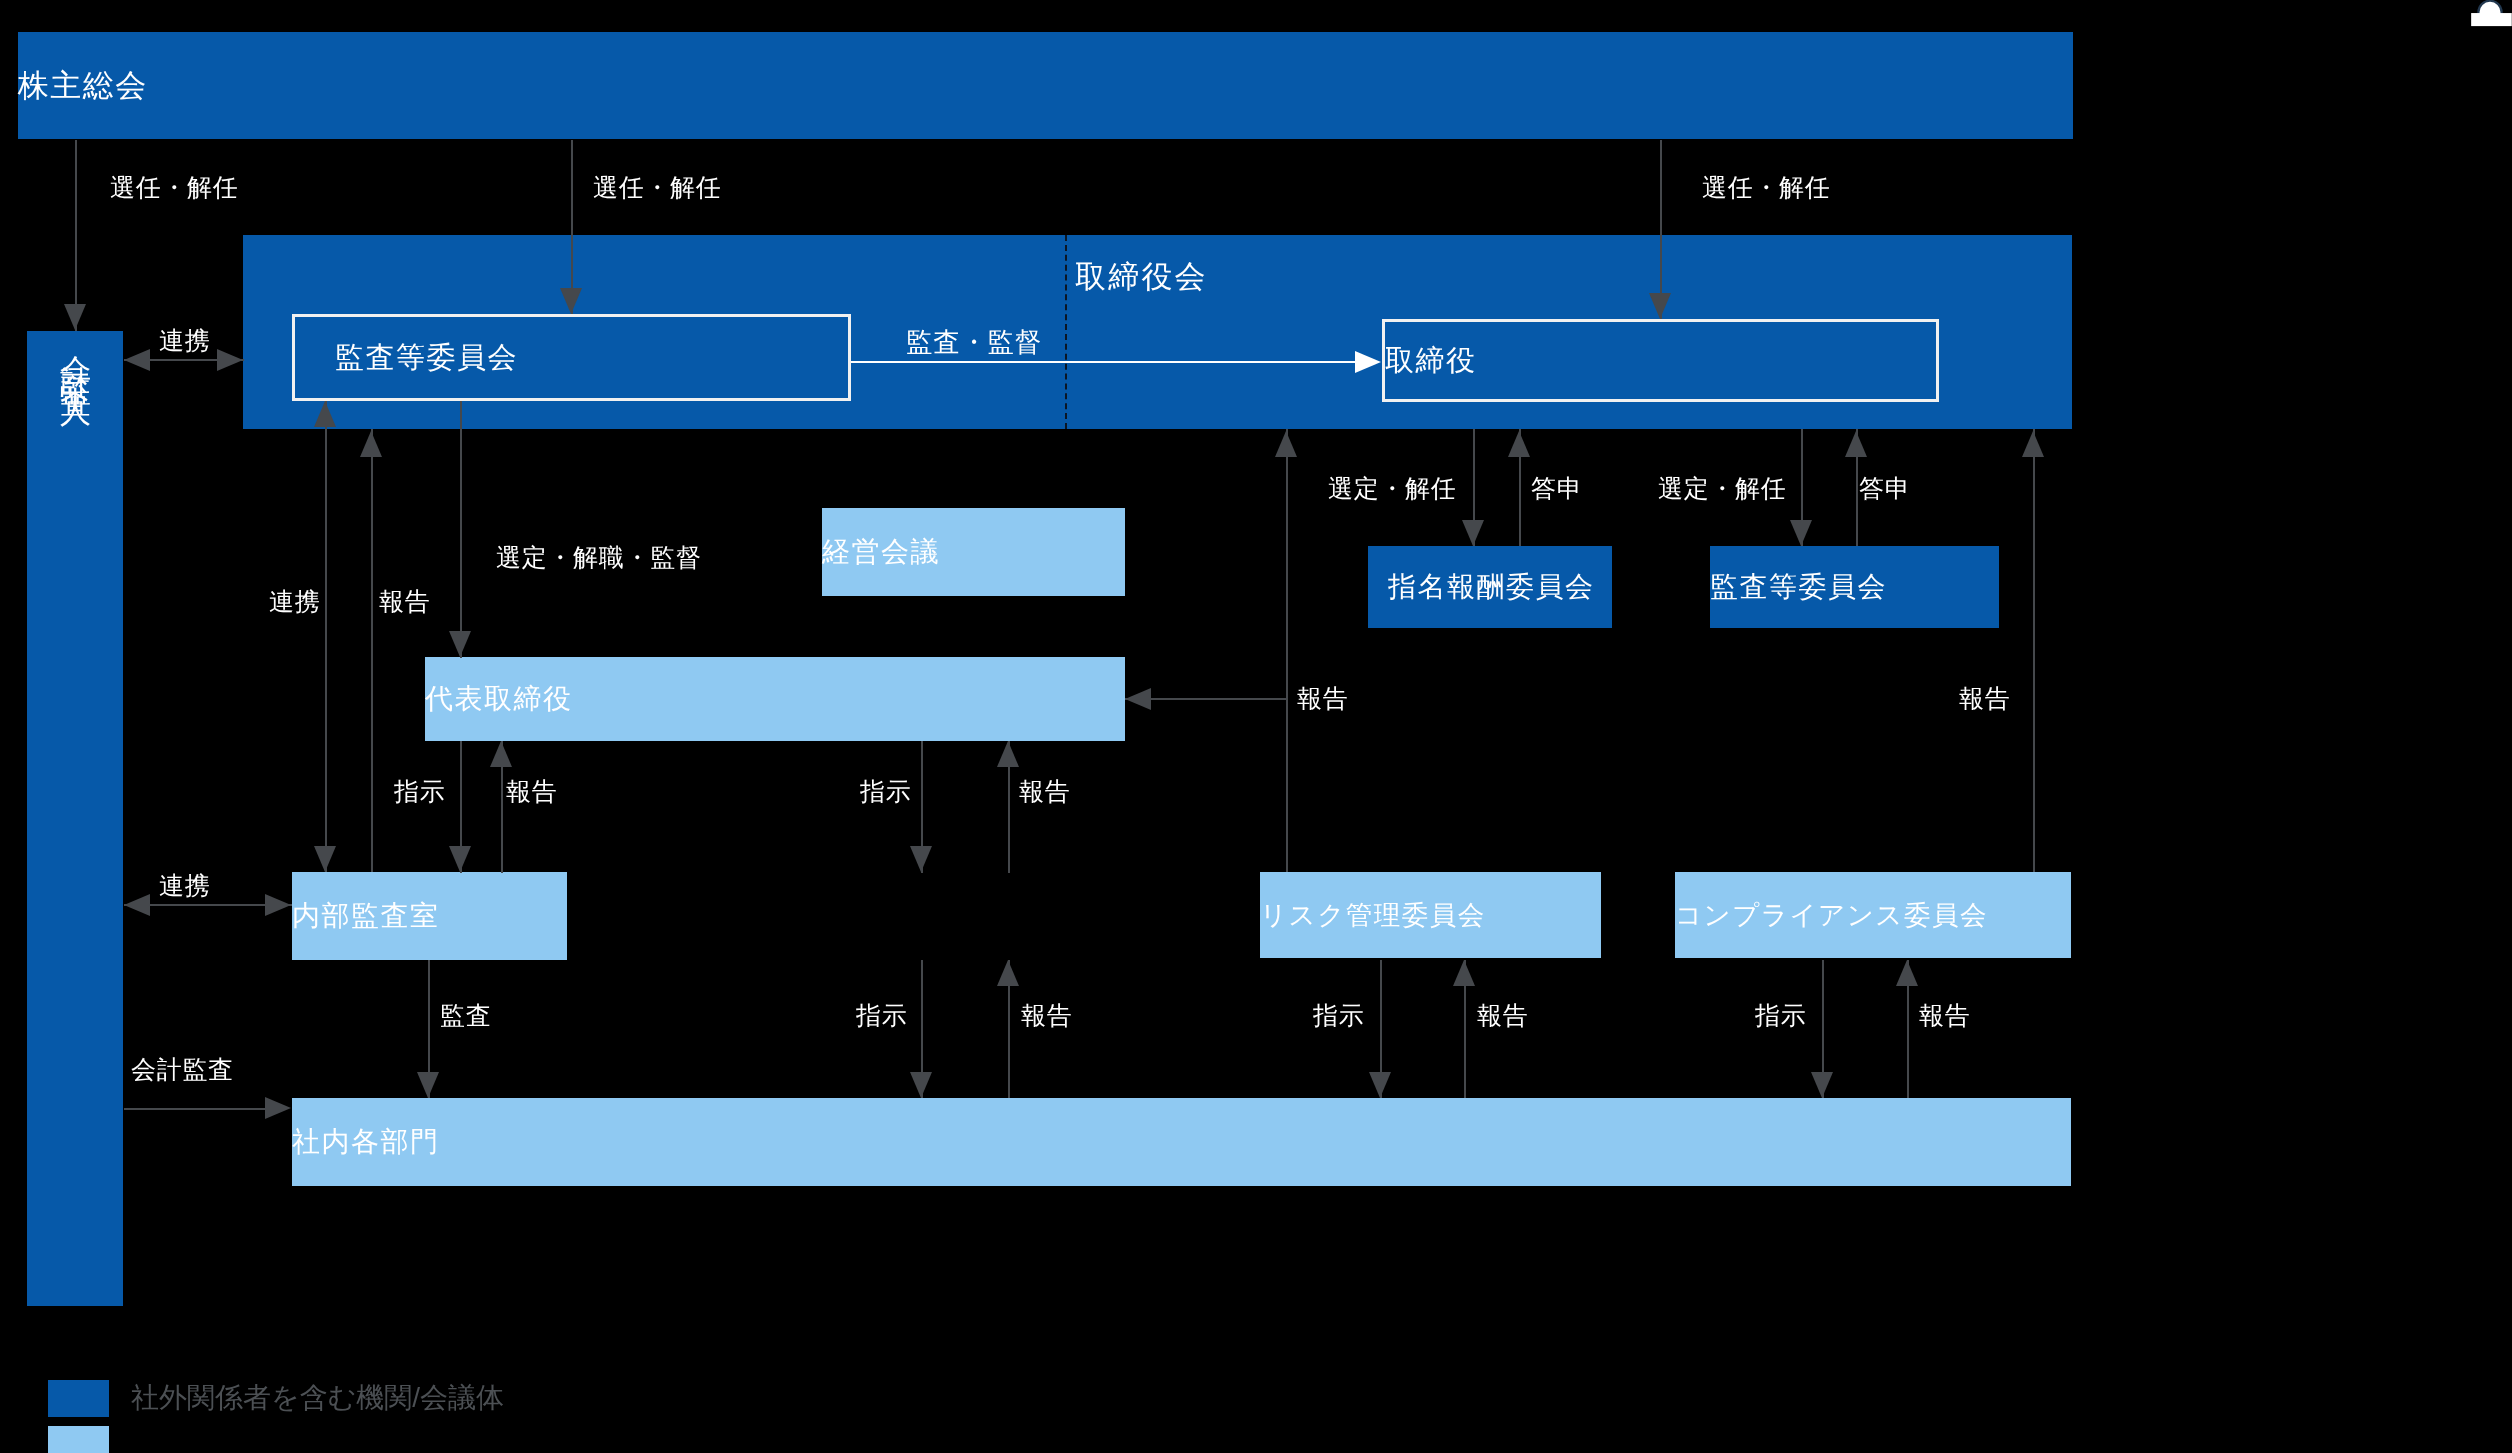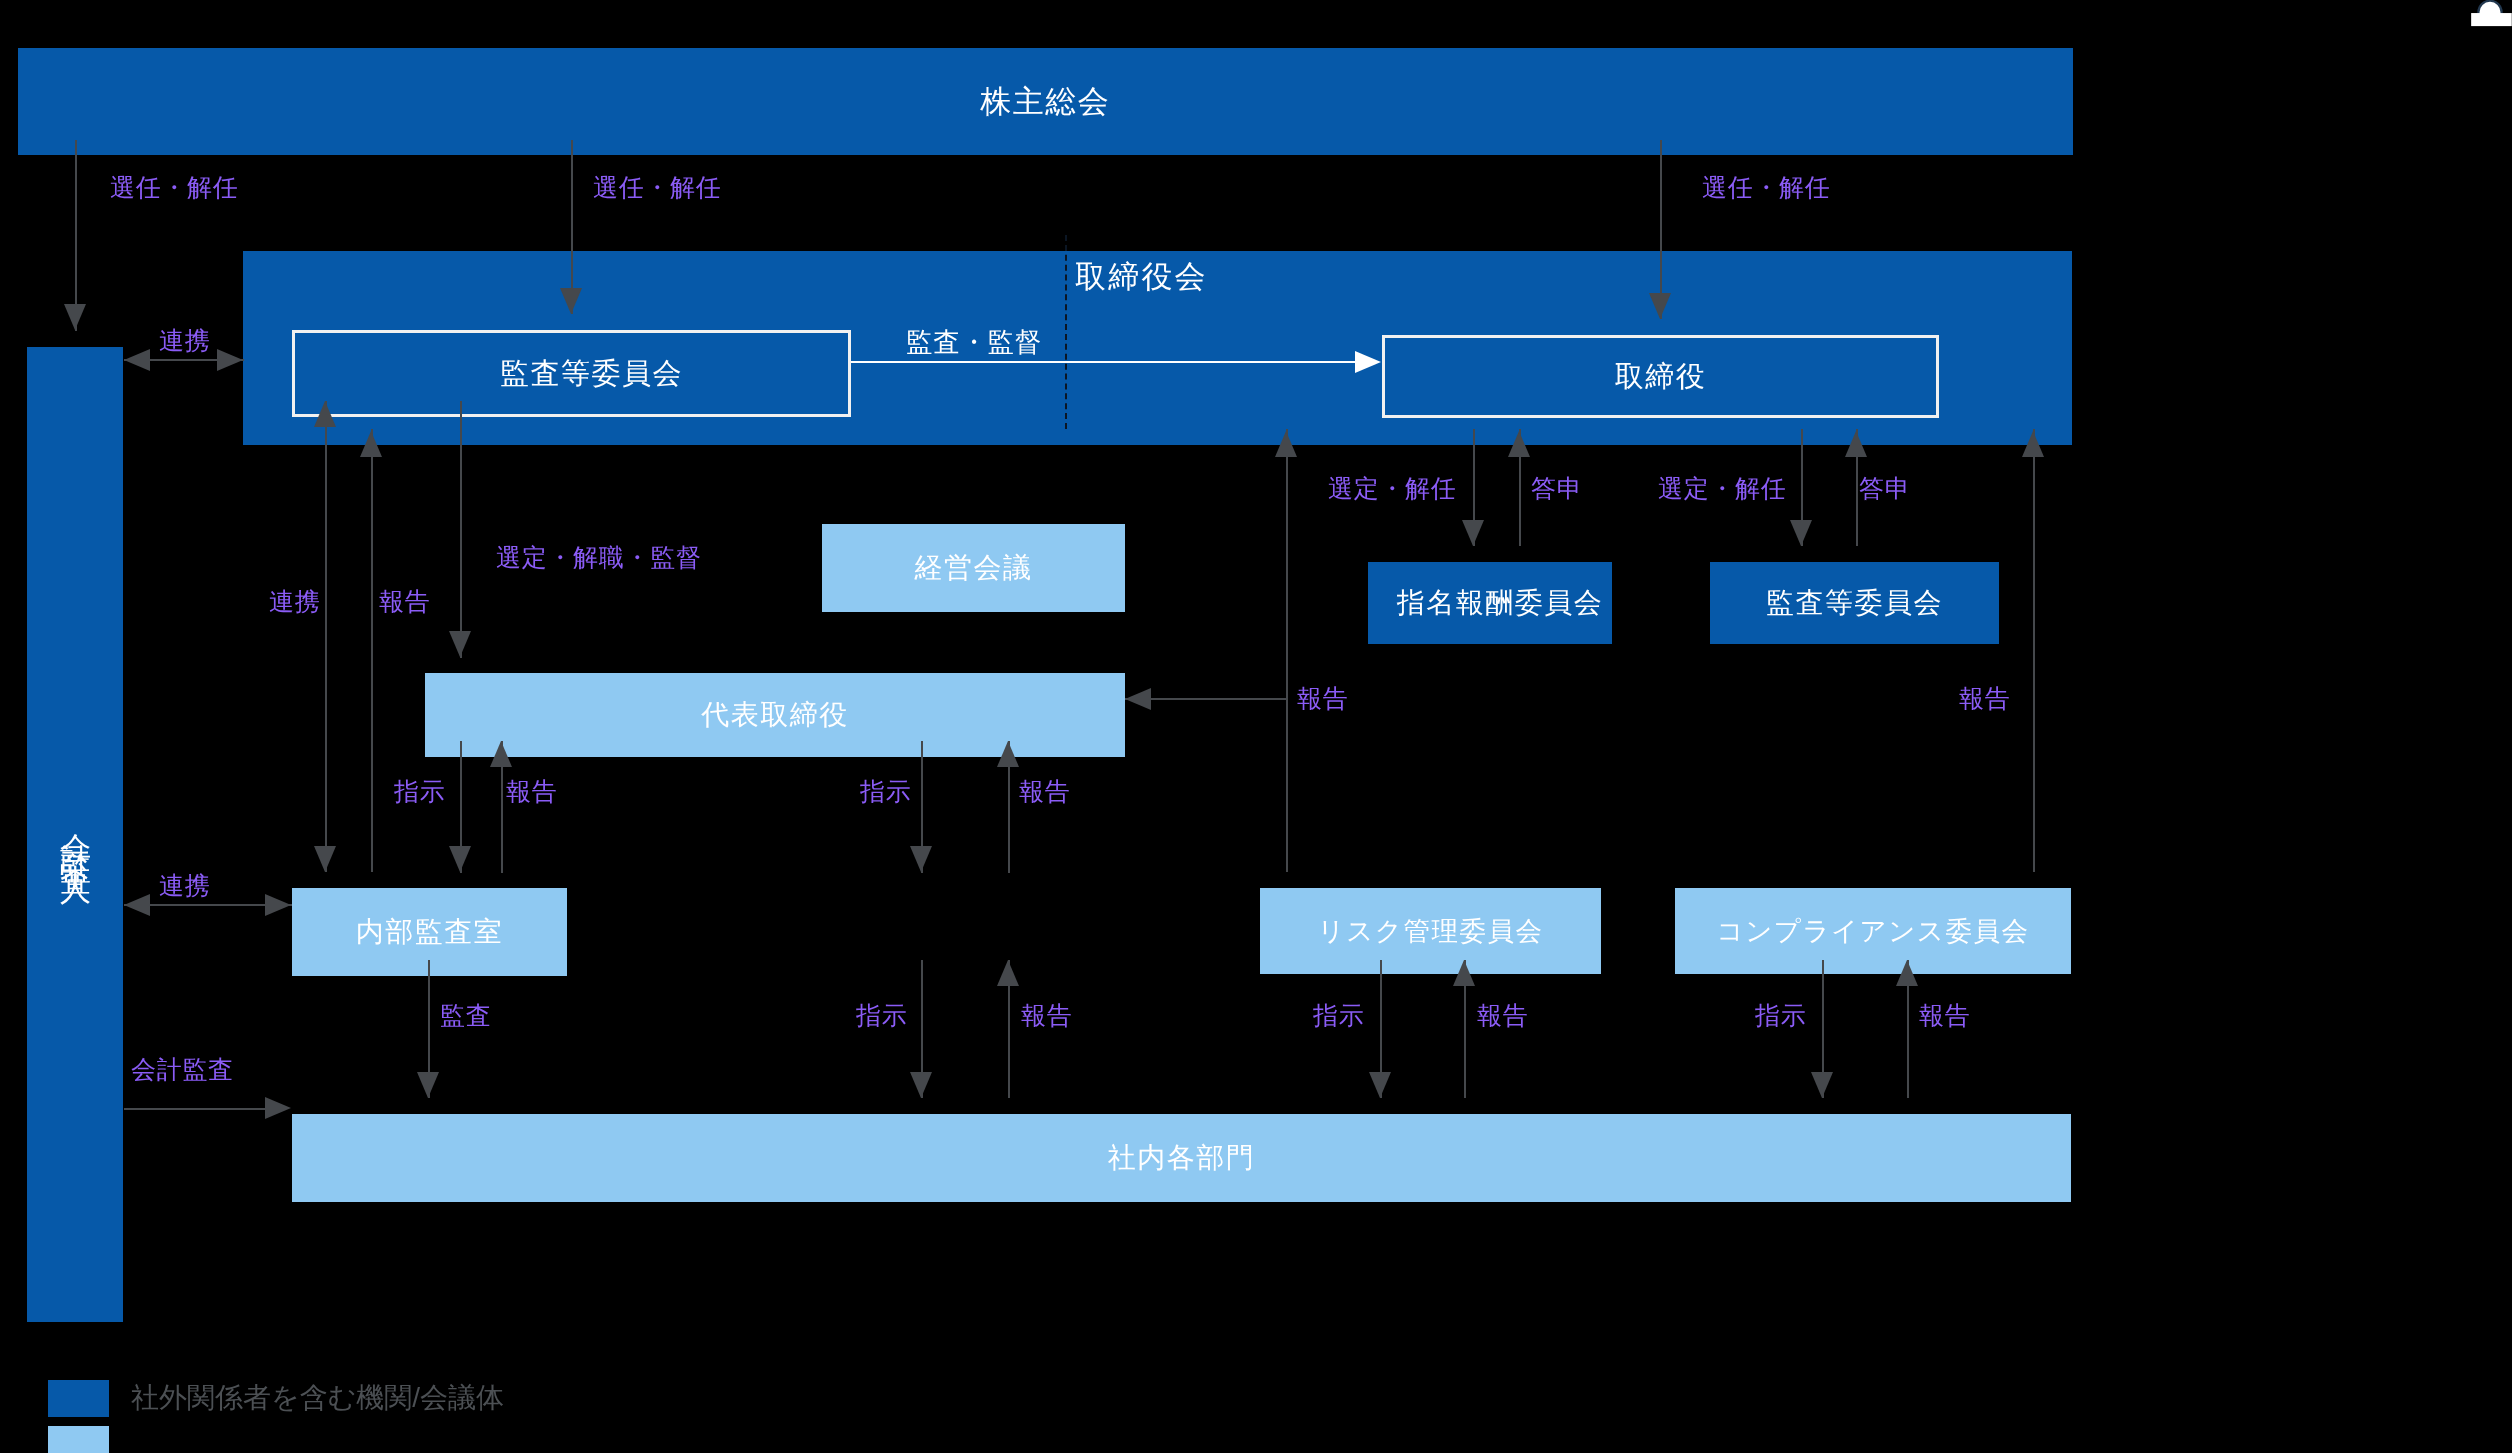--- a/index.html
+++ b/index.html
@@ -1,34 +1,34 @@
 <!DOCTYPE html>
 <html style="font-size:11.8px"><head>
 <meta charset="utf-8">
 <style>
   html,body{margin:0;padding:0;background:#000;}
   *{box-sizing:border-box;}
   .canvas{position:relative;width:2512px;height:1454px;background:#000;overflow:hidden;
           font-family:"Liberation Sans","DejaVu Sans",sans-serif;}
-  .box{position:absolute;display:flex;align-items:center;justify-content:center;
-       color:#fff;font-size:28px;letter-spacing:1.5px;margin-top:16px;}
+  .box{position:absolute;display:flex;align-items:center;
+       color:#fff;font-size:28px;letter-spacing:1.5px;}
   .dark{background:#0659a9;}
   .light{background:#8fc9f2;}
   .bordered{border:3.7px solid #f1f1f1;}
   .v{position:absolute;width:2.2px;background:#45484c;}
   .h{position:absolute;height:2.2px;background:#45484c;}
   .h.white{background:#ffffff;}
   .dash{position:absolute;width:0;border-left:2.9px dashed #0b1624;}
   .ah{position:absolute;width:0;height:0;}
   .ah.d{border-left:11.8px solid transparent;border-right:11.8px solid transparent;border-top:26.5px solid #45484c;}
   .ah.u{border-left:11.8px solid transparent;border-right:11.8px solid transparent;border-bottom:26.5px solid #45484c;}
   .ah.l{border-top:11.8px solid transparent;border-bottom:11.8px solid transparent;border-right:26.5px solid #45484c;}
   .ah.r{border-top:11.8px solid transparent;border-bottom:11.8px solid transparent;border-left:26.5px solid #45484c;}
   .ah.white.r{border-left-color:#fff;}
-  .lbl{position:absolute;color:#8b5cf6;font-size:25px;white-space:nowrap;letter-spacing:0.7px;}
+  .lbl{position:absolute;color:#ffffff;font-size:25px;white-space:nowrap;letter-spacing:0.7px;}
   .lbl.white{color:#fff;font-size:26.5px;}
   .boardtitle{position:absolute;color:#fff;font-size:31px;letter-spacing:2.2px;}
   .vertical{writing-mode:vertical-rl;text-orientation:upright;letter-spacing:10.3px;font-size:31px;}
   .legend-row{position:absolute;display:flex;align-items:center;margin-top:24px;}
   .swatch{width:61px;height:37px;flex:0 0 auto;}
   .legend-text{color:#4c5054;font-size:28px;margin-left:22px;white-space:nowrap;}
 </style>
 </head>
 <body>
 

